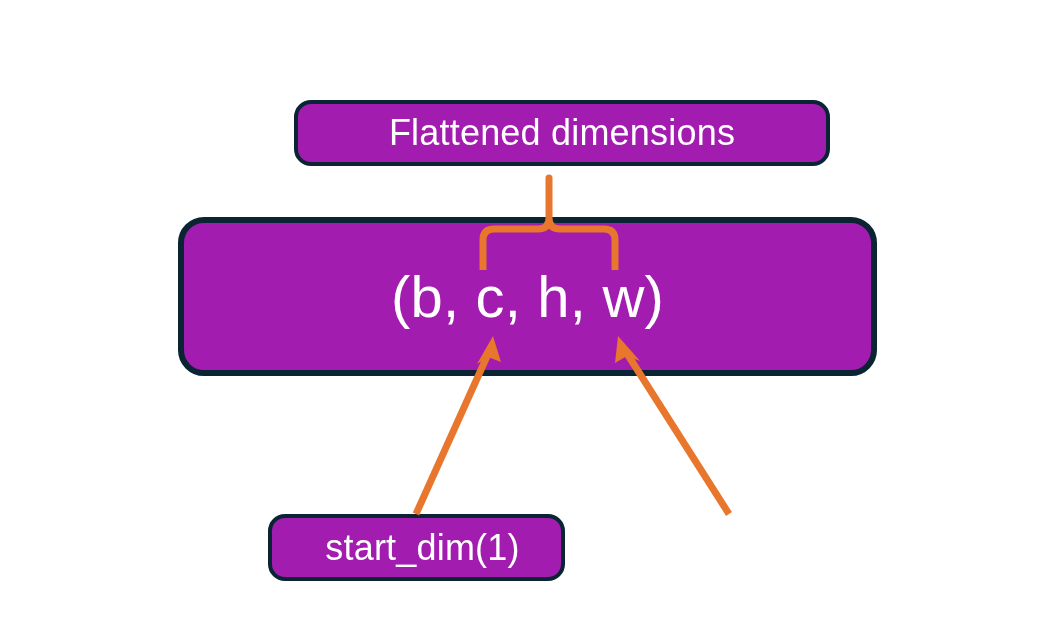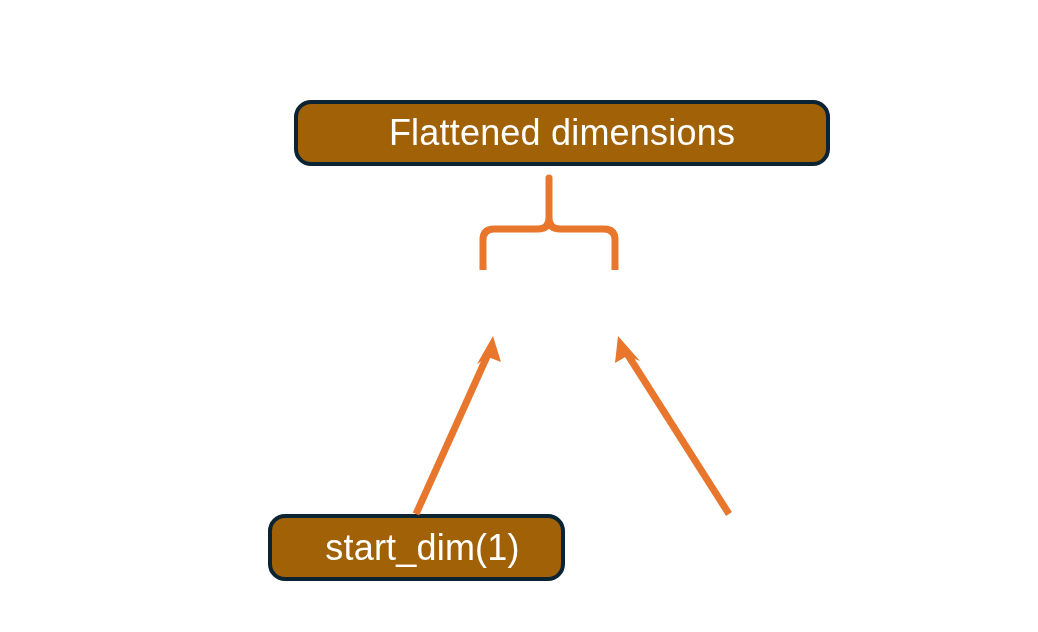--- a/index.html
+++ b/index.html
@@ -18,21 +18,21 @@
     position: relative;
     width: 1038px;
     height: 632px;
     background: #ffffff;
   }
 
   
   .node {
     position: absolute;
     box-sizing: border-box;
-    background: #a16207;
+    background: #a21caf;
     border: 5px solid #0b2433;
     border-radius: 22px;
     display: flex;
     align-items: center;
     justify-content: center;
     color: #ffffff;
     font-family: "Liberation Sans", sans-serif;
     font-weight: 400;
     letter-spacing: 0.2px;
     white-space: nowrap;
@@ -109,20 +109,23 @@
 </style>
 </head>
 <body>
 
 <div id="canvas">
 
   <div class="node" id="node-flattened">
     <span>Flattened dimensions</span>
   </div>
 
+  <div class="node" id="node-shape">
+    <span>(b, c, h, w)</span>
+  </div>
 
   <div class="node" id="node-start-dim">
     <span>start_dim(1)</span>
   </div>
 
 
   <svg id="overlay" viewBox="0 0 1038 632">
 
     <g>
       <path class="brace-path" d="M 483 270

